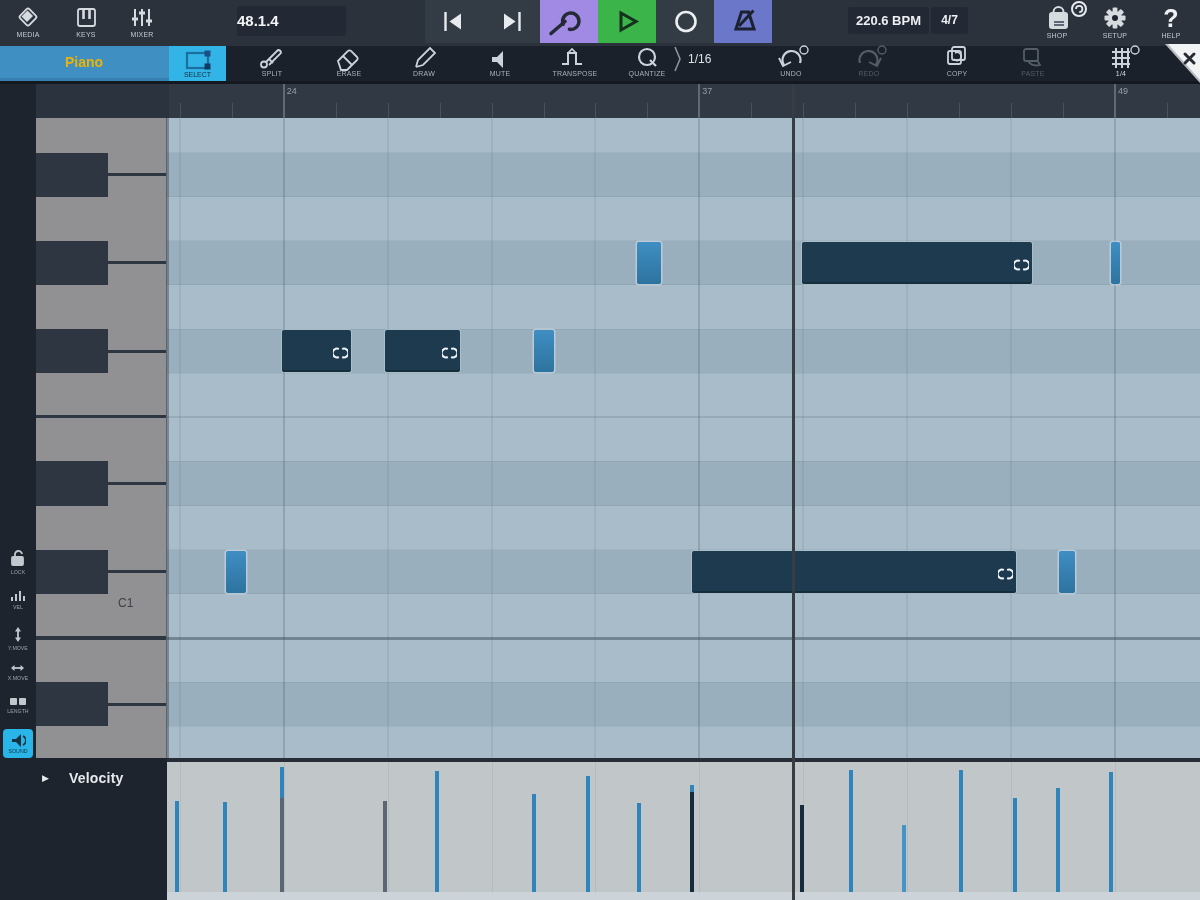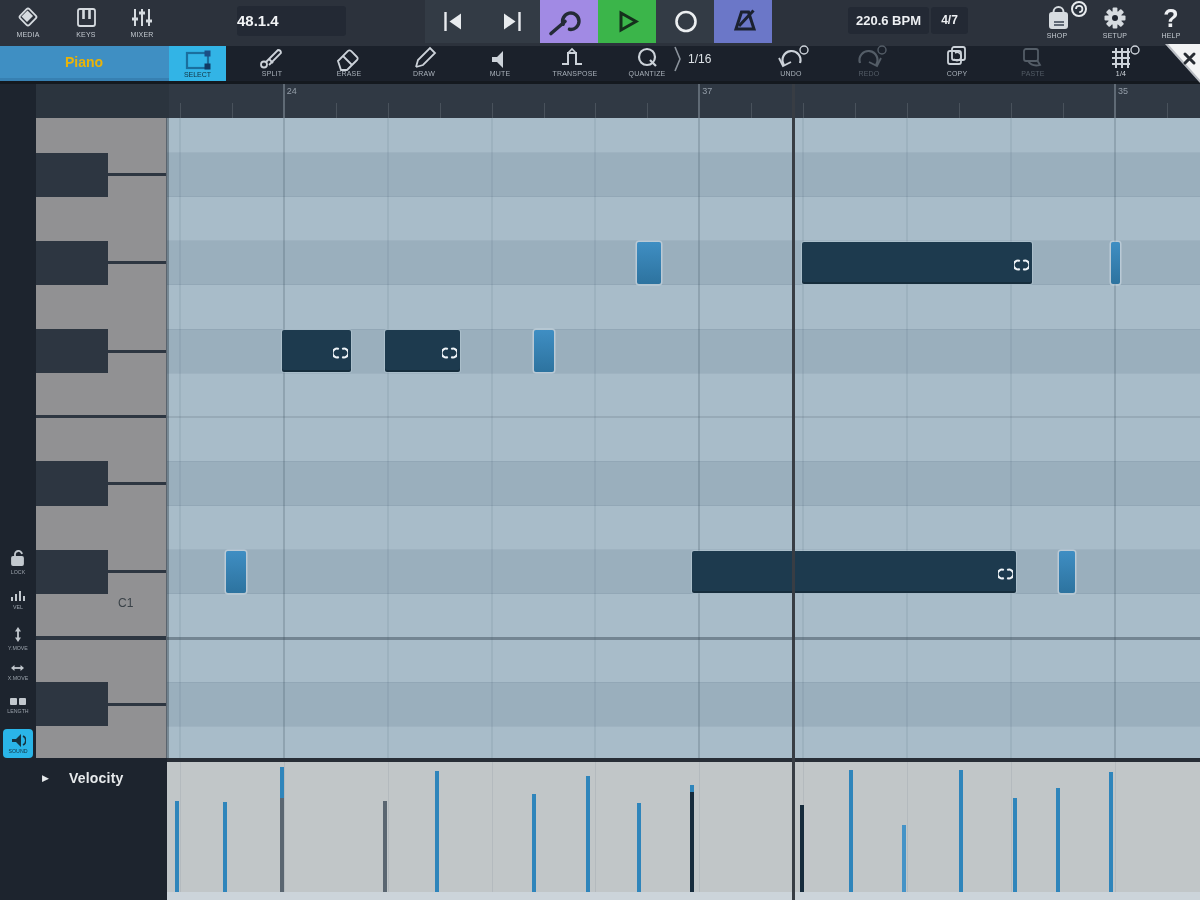--- a/index.html
+++ b/index.html
@@ -244,21 +244,21 @@
     <div class="abs" style="left: 802.25px; top: 118px; width: 2px; height: 640px; background: rgba(60, 80, 96, 0.09); z-index: 6;"></div>
     <div class="abs" style="left: 906.15px; top: 118px; width: 2px; height: 640px; background: rgba(60, 80, 96, 0.09); z-index: 6;"></div>
     <div class="abs" style="left: 1010.05px; top: 118px; width: 2px; height: 640px; background: rgba(60, 80, 96, 0.09); z-index: 6;"></div>
     <div class="abs" style="left: 1113.95px; top: 118px; width: 2px; height: 640px; background: rgba(47, 67, 82, 0.2); z-index: 6;"></div>
     <div class="abs" style="left: 167px; top: 118px; width: 2px; height: 640px; background: rgba(48, 60, 70, 0.4); z-index: 7;"></div>
     <div class="abs" style="left: 282.75px; top: 84px; width: 2px; height: 34px; background: rgb(95, 106, 117); z-index: 8;"></div>
     <div class="abs" style="left: 286.75px; top: 86px; width: 30px; height: 10px; color: rgb(148, 158, 169); z-index: 8; font: 9px &quot;Liberation Sans&quot;;">24</div>
     <div class="abs" style="left: 698.35px; top: 84px; width: 2px; height: 34px; background: rgb(95, 106, 117); z-index: 8;"></div>
     <div class="abs" style="left: 702.35px; top: 86px; width: 30px; height: 10px; color: rgb(148, 158, 169); z-index: 8; font: 9px &quot;Liberation Sans&quot;;">37</div>
     <div class="abs" style="left: 1113.95px; top: 84px; width: 2px; height: 34px; background: rgb(95, 106, 117); z-index: 8;"></div>
-    <div class="abs" style="left: 1117.95px; top: 86px; width: 30px; height: 10px; color: rgb(148, 158, 169); z-index: 8; font: 9px &quot;Liberation Sans&quot;;">35</div>
+    <div class="abs" style="left: 1117.95px; top: 86px; width: 30px; height: 10px; color: rgb(148, 158, 169); z-index: 8; font: 9px &quot;Liberation Sans&quot;;">49</div>
     <div class="abs" style="left: 179.85px; top: 103px; width: 1px; height: 15px; background: rgb(73, 82, 92); z-index: 8;"></div>
     <div class="abs" style="left: 231.8px; top: 103px; width: 1px; height: 15px; background: rgb(73, 82, 92); z-index: 8;"></div>
     <div class="abs" style="left: 335.7px; top: 103px; width: 1px; height: 15px; background: rgb(73, 82, 92); z-index: 8;"></div>
     <div class="abs" style="left: 387.65px; top: 103px; width: 1px; height: 15px; background: rgb(73, 82, 92); z-index: 8;"></div>
     <div class="abs" style="left: 439.6px; top: 103px; width: 1px; height: 15px; background: rgb(73, 82, 92); z-index: 8;"></div>
     <div class="abs" style="left: 491.55px; top: 103px; width: 1px; height: 15px; background: rgb(73, 82, 92); z-index: 8;"></div>
     <div class="abs" style="left: 543.5px; top: 103px; width: 1px; height: 15px; background: rgb(73, 82, 92); z-index: 8;"></div>
     <div class="abs" style="left: 595.45px; top: 103px; width: 1px; height: 15px; background: rgb(73, 82, 92); z-index: 8;"></div>
     <div class="abs" style="left: 647.4px; top: 103px; width: 1px; height: 15px; background: rgb(73, 82, 92); z-index: 8;"></div>
     <div class="abs" style="left: 751.3px; top: 103px; width: 1px; height: 15px; background: rgb(73, 82, 92); z-index: 8;"></div>

